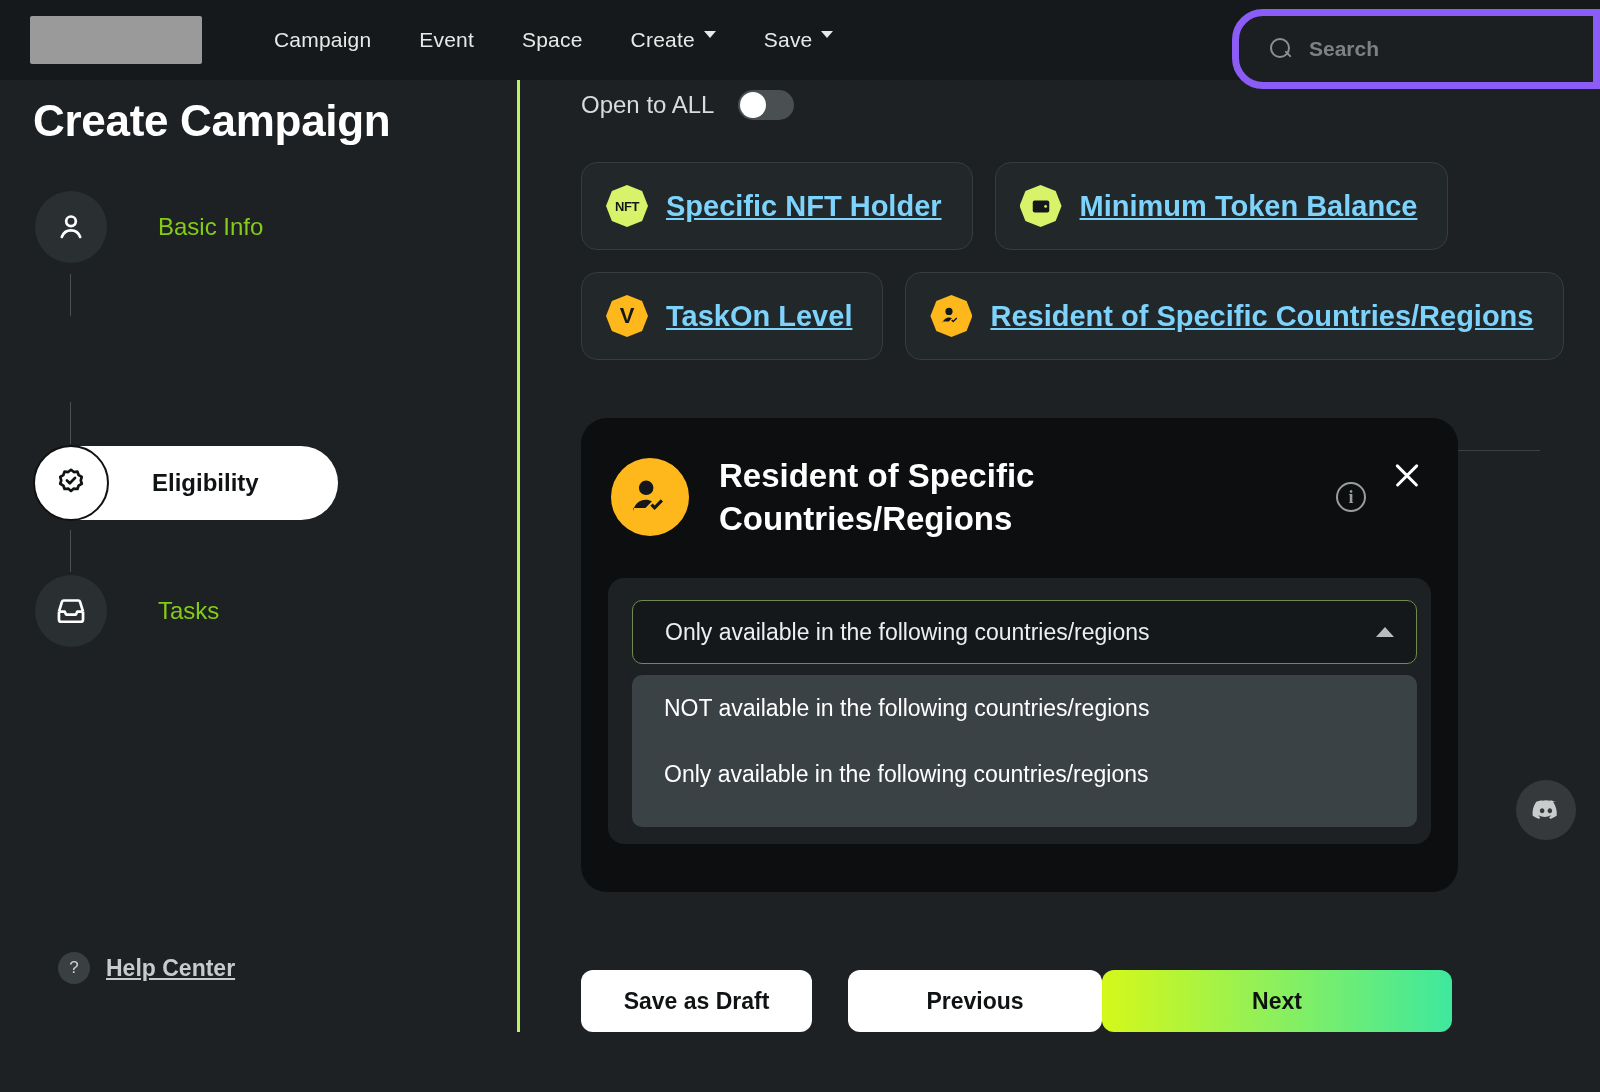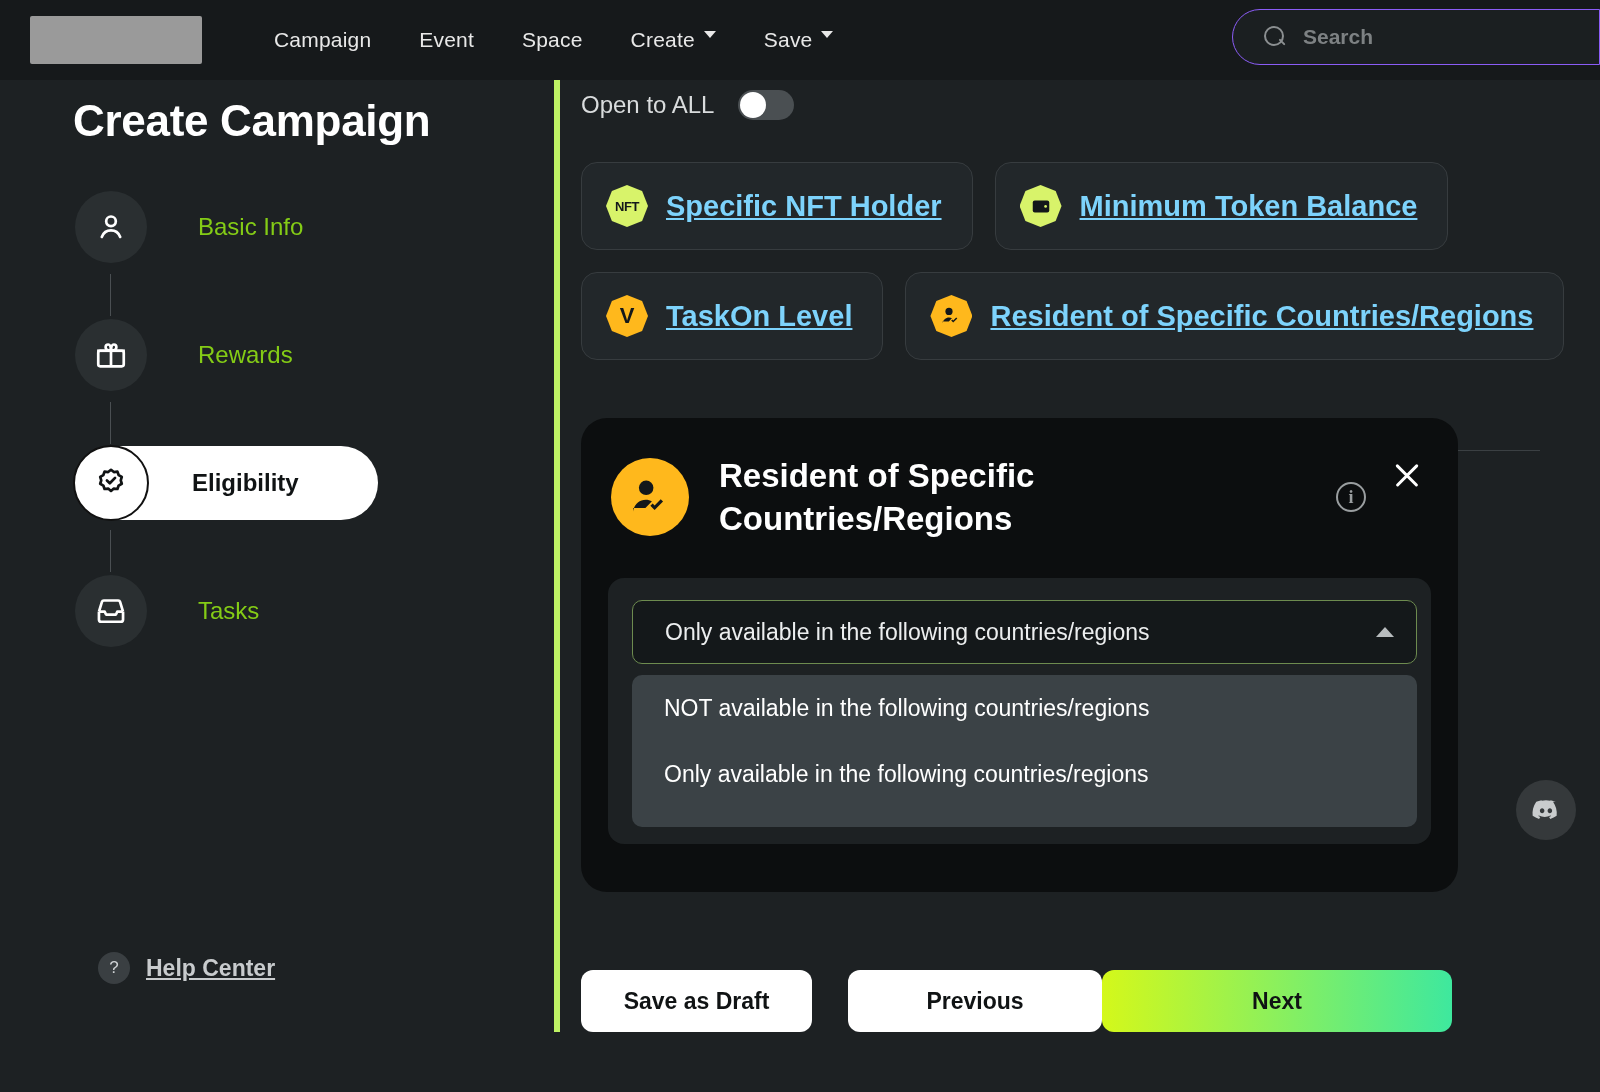--- a/index.html
+++ b/index.html
@@ -26,39 +26,39 @@
     color: #e8e8e8; font-size: 21px; letter-spacing: .2px;
     padding: 0 24px; cursor: pointer; display: flex; align-items: flex-start; gap: 9px;
     white-space: nowrap;
   }
   .caret-down {
     width: 0; height: 0; border-left: 6px solid transparent;
     border-right: 6px solid transparent; border-top: 7px solid #e8e8e8;
     margin-top: 3px;
   }
   .search-box {
-    position: absolute; right: 0; top: 9px; width: 368px; height: 56px;
-    border: 1px solid #8b5cf6; border-radius: 31px 0 0 31px;
+    position: absolute; right: 0; top: 9px; width: 368px; height: 80px;
+    border: 7px solid #8b5cf6; border-radius: 31px 0 0 31px;
     background: #1b1f21; display: flex; align-items: center; padding-left: 30px; gap: 16px;
   }
   .search-icon { width: 24px; height: 24px; position: relative; flex: 0 0 auto; }
   .search-icon::before {
     content: ""; position: absolute; left: 1px; top: 1px; width: 16px; height: 16px;
     border: 2.2px solid #8b8f91; border-radius: 50%;
   }
   .search-icon::after {
     content: ""; position: absolute; left: 15px; top: 16px; width: 8px; height: 2.2px;
     background: #8b8f91; transform: rotate(45deg); border-radius: 2px;
   }
   .search-ph { color: #7d8183; font-size: 21px; font-weight: bold; }
 
   
   .sidebar {
     position: absolute; left: 0; top: 80px; width: 520px; height: 952px;
-    background: #1d2123; border-right: 6px solid #bef264; margin-left: 40px;
+    background: #1d2123; border-right: 3px solid #bef264;
   }
   .page-title {
     position: absolute; left: 33px; top: 16px;
     font-size: 44px; font-weight: bold; color: #fff; letter-spacing: -.3px;
   }
   .steps { position: absolute; left: 35px; top: 110px; width: 440px; }
   .step { position: relative; height: 128px; }
   .step-pill {
     position: absolute; left: 0; top: 0; height: 74px; display: flex; align-items: center;
     border-radius: 37px; padding-right: 40px; cursor: pointer;
@@ -228,32 +228,20 @@
               <circle cx="12" cy="8" r="3.4"></circle>
               <path d="M5.5 19c1.3-3.4 4-4.6 6.5-4.6s5.2 1.2 6.5 4.6"></path>
             </svg>
           </div>
           <span class="step-label">Basic Info</span>
         </div>
         <div class="connector"></div>
       </div>
 
       <div class="step">
-        <div class="step-pill">
-          <div class="step-icon">
-            <svg width="34" height="34" viewBox="0 0 24 24" fill="none" stroke="#ffffff" stroke-width="1.9" stroke-linejoin="round">
-              <rect x="3" y="9" width="18" height="11" rx="1.4"></rect>
-              <path d="M2.2 9h19.6"></path>
-                <path d="M12 9v11"></path>
-              <path d="M12 9C10 9 8.2 8.4 8.2 6.6 8.2 5.3 9 4.6 10 4.6c1.6 0 2 2.4 2 4.4z"></path>
-              <path d="M12 9c2 0 3.8-.6 3.8-2.4 0-1.3-.8-2-1.8-2-1.6 0-2 2.4-2 4.4z"></path>
-            </svg>
-          </div>
-          <span class="step-label">Rewards</span>
-        </div>
         <div class="connector"></div>
       </div>
 
       <div class="step active">
         <div class="step-pill">
           <div class="step-icon">
             <svg width="36" height="36" viewBox="0 0 24 24" fill="none" stroke="#101314" stroke-width="1.8" stroke-linecap="round" stroke-linejoin="round">
               <path d="M12 3.2l1.9 1.5 2.4-.3.8 2.3 2.1 1.2-.7 2.3.7 2.3-2.1 1.2-.8 2.3-2.4-.3L12 17.3l-1.9-1.6-2.4.3-.8-2.3-2.1-1.2.7-2.3-.7-2.3 2.1-1.2.8-2.3 2.4.3z"></path>
               <path d="M9.3 10.3l1.9 1.9 3.5-3.6"></path>
             </svg>

